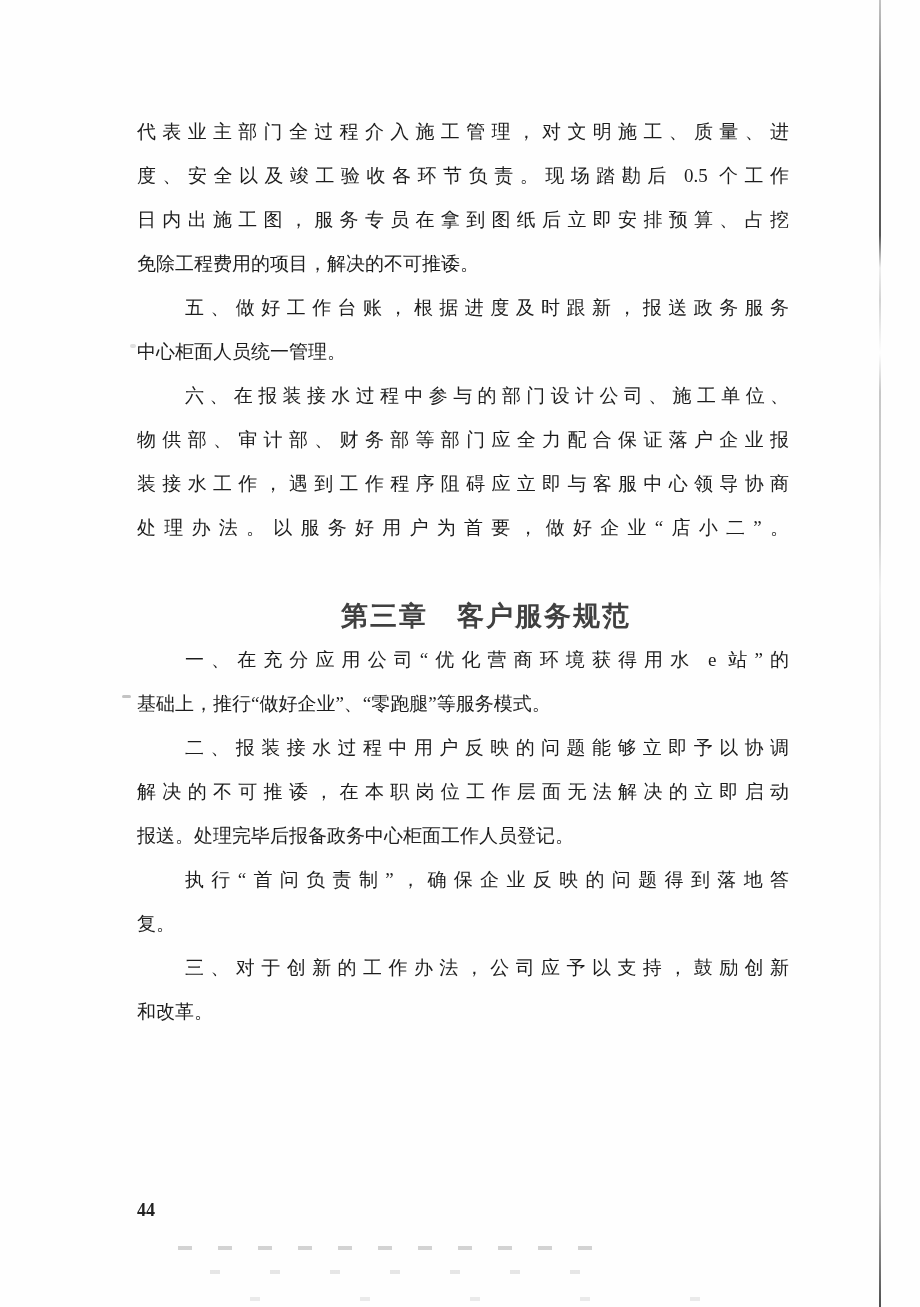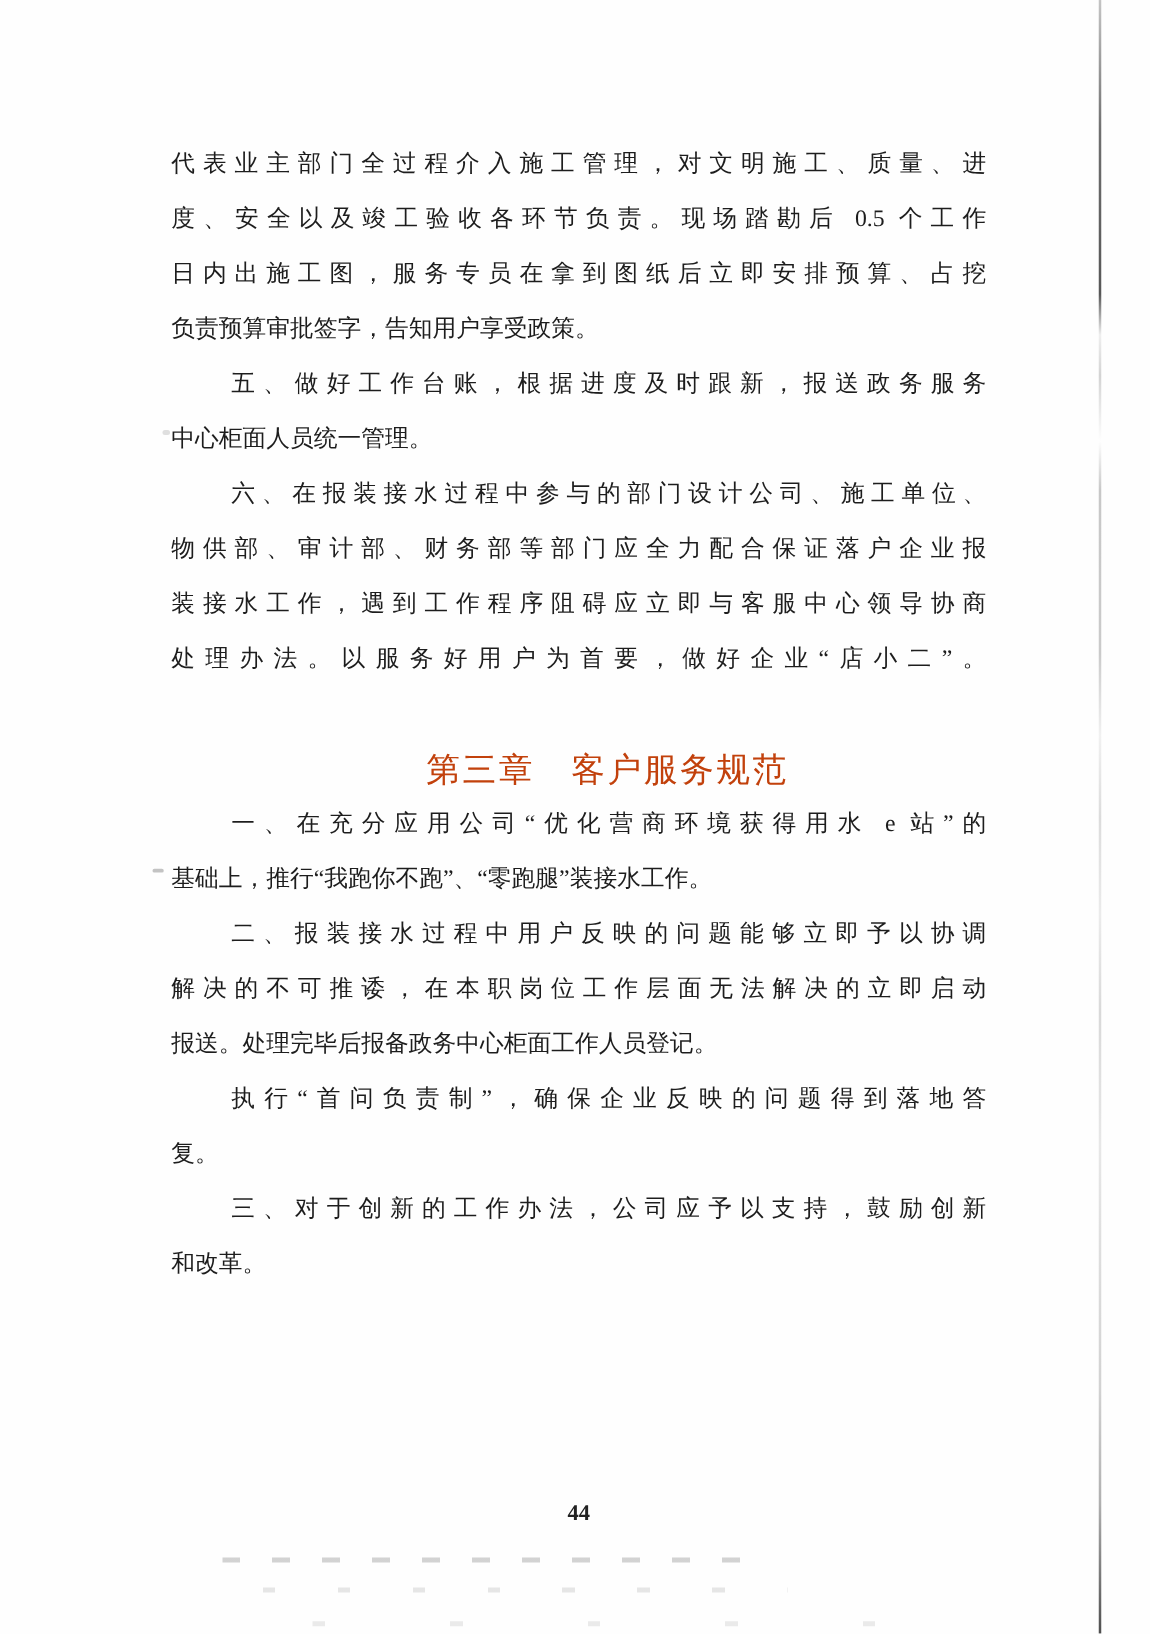--- a/index.html
+++ b/index.html
@@ -36,33 +36,33 @@
   .line.indent {
     text-indent: 48px;
   }
   .line.blank {
     height: 44px;
   }
   .heading {
     height: 44px;
     line-height: 44px;
     font-size: 27px;
-    font-weight: 400;
-    color: #c2410c;
+    font-weight: 700;
+    color: #404040;
     text-align: center;
     position: relative;
     left: 23px;
     letter-spacing: 2px;
   }
   .page-number {
     position: absolute;
     left: 137px;
     top: 1200px;
     width: 652px;
-    text-align: center;
+    text-align: left;
     font-size: 18px;
     font-weight: 700;
     color: #222222;
   }
   
   .v-artifact {
     position: absolute;
     left: 879px;
     top: 0;
     width: 2px;
@@ -134,31 +134,31 @@
   }
 </style>
 </head>
 <body>
 
 <div class="page">
   <div class="content" id="content">
       <div class="line fill">代表业主部门全过程介入施工管理，对文明施工、质量、进</div>
       <div class="line fill">度、安全以及竣工验收各环节负责。现场踏勘后 0.5 个工作</div>
       <div class="line fill">日内出施工图，服务专员在拿到图纸后立即安排预算、占挖</div>
-      <div class="line">负责预算审批签字，告知用户享受政策。</div>
+      <div class="line">免除工程费用的项目，解决的不可推诿。</div>
       <div class="line fill indent">五、做好工作台账，根据进度及时跟新，报送政务服务</div>
       <div class="line">中心柜面人员统一管理。</div>
       <div class="line fill indent">六、在报装接水过程中参与的部门设计公司、施工单位、</div>
       <div class="line fill">物供部、审计部、财务部等部门应全力配合保证落户企业报</div>
       <div class="line fill">装接水工作，遇到工作程序阻碍应立即与客服中心领导协商</div>
       <div class="line fill">处理办法。以服务好用户为首要，做好企业“店小二”。</div>
       <div class="line blank"></div>
       <div class="heading">第三章　客户服务规范</div>
       <div class="line fill indent">一、在充分应用公司“优化营商环境获得用水 e 站”的</div>
-      <div class="line">基础上，推行“我跑你不跑”、“零跑腿”装接水工作。</div>
+      <div class="line">基础上，推行“做好企业”、“零跑腿”等服务模式。</div>
       <div class="line fill indent">二、报装接水过程中用户反映的问题能够立即予以协调</div>
       <div class="line fill">解决的不可推诿，在本职岗位工作层面无法解决的立即启动</div>
       <div class="line">报送。处理完毕后报备政务中心柜面工作人员登记。</div>
       <div class="line fill indent">执行“首问负责制”，确保企业反映的问题得到落地答</div>
       <div class="line">复。</div>
       <div class="line fill indent">三、对于创新的工作办法，公司应予以支持，鼓励创新</div>
       <div class="line">和改革。</div>
     </div>
   <div class="page-number">44</div>
   <div class="v-artifact"></div>

